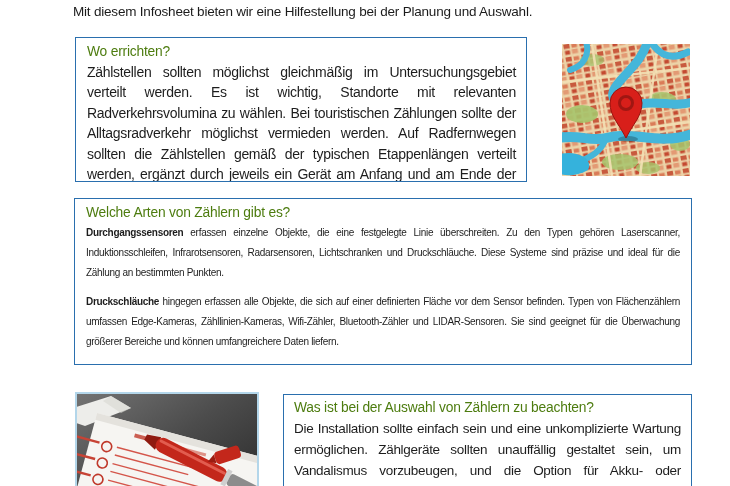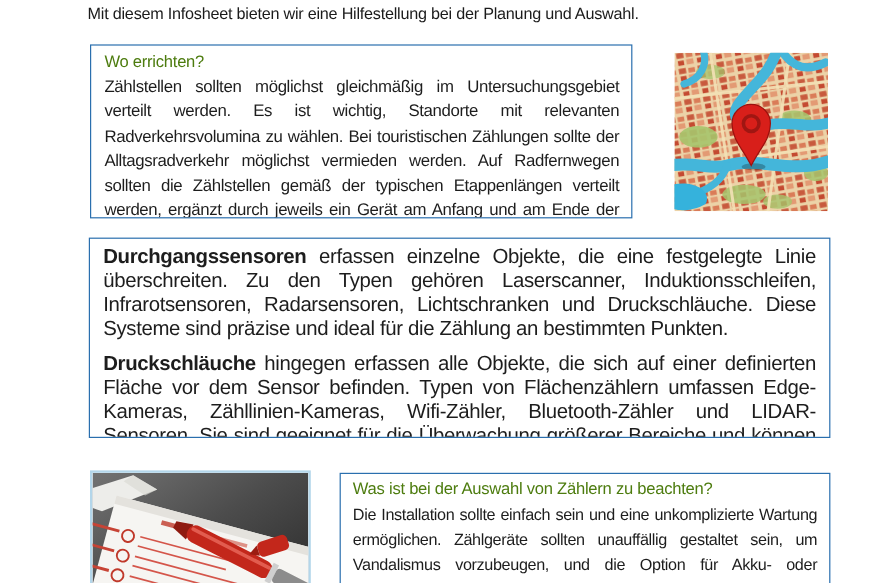--- a/index.html
+++ b/index.html
@@ -38,21 +38,21 @@
     text-align: justify;
     letter-spacing: -0.3px;
     color: #1d1d1d;
   }
   .box-body strong { font-weight: 700; }
 
   .box-where  { left: 75px;  top: 37px;  width: 452px; height: 145px; padding: 5px 10px 4px 11px; }
   .box-where .box-body  { font-size: 14px;   line-height: 20.4px; }
 
   .box-types  { left: 74px;  top: 198px; width: 618px; height: 167px; padding: 5px 11px 4px 11px; }
-  .box-types .box-body  { font-size: 17px; line-height: 20px; }
+  .box-types .box-body  { font-size: 10px; line-height: 20px; }
   .box-types .para-2 { margin-top: 9px; }
 
   .box-selection { left: 283px; top: 394px; width: 409px; height: 132px; padding: 4px 10px 4px 10px; }
   .box-selection .box-body { font-size: 13.5px; line-height: 21px; }
 
   .map-figure {
     position: absolute; left: 562px; top: 44px; width: 128px; height: 132px;
   }
   .map-figure svg { display: block; width: 100%; height: 100%; }
 
@@ -112,20 +112,21 @@
       <path d="M-2 110 C14 106 32 114 26 126 C16 132 4 132 -2 130 Z" fill="#35b2dc"></path>
       <g>
         <ellipse cx="66" cy="95" rx="10" ry="3" fill="#000000" opacity="0.25"></ellipse>
         <path d="M64 94 C57 80 48 72 48 59 A16 16 0 1 1 80 59 C80 72 71 80 64 94 Z" fill="#d81f1a" stroke="#9c120e" stroke-width="1"></path>
         <circle cx="64" cy="59" r="6.5" fill="none" stroke="#8e1410" stroke-width="3" opacity="0.75"></circle>
       </g>
     </svg>
   </figure>
 
   <section class="box box-types">
+    <h2 class="box-heading">Welche Arten von Zählern gibt es?</h2>
     <p class="box-body"><strong>Durchgangssensoren</strong><span> erfassen einzelne Objekte, die eine festgelegte Linie überschreiten. Zu den Typen gehören Laserscanner, Induktionsschleifen, Infrarotsensoren, Radarsensoren, Lichtschranken und Druckschläuche. Diese Systeme sind präzise und ideal für die Zählung an bestimmten Punkten.</span></p>
     <p class="box-body para-2"><strong>Druckschläuche</strong><span> hingegen erfassen alle Objekte, die sich auf einer definierten Fläche vor dem Sensor befinden. Typen von Flächenzählern umfassen Edge-Kameras, Zähllinien-Kameras, Wifi-Zähler, Bluetooth-Zähler und LIDAR-Sensoren. Sie sind geeignet für die Überwachung größerer Bereiche und können umfangreichere Daten liefern.</span></p>
   </section>
 
   <figure class="photo-figure" style="margin:0">
     <svg viewBox="0 0 180 118" preserveAspectRatio="none">
       <defs>
         <linearGradient id="pbg" x1="0" y1="0" x2="1" y2="1">
           <stop offset="0" stop-color="#737373"></stop>
           <stop offset="0.45" stop-color="#4c4c4c"></stop>

